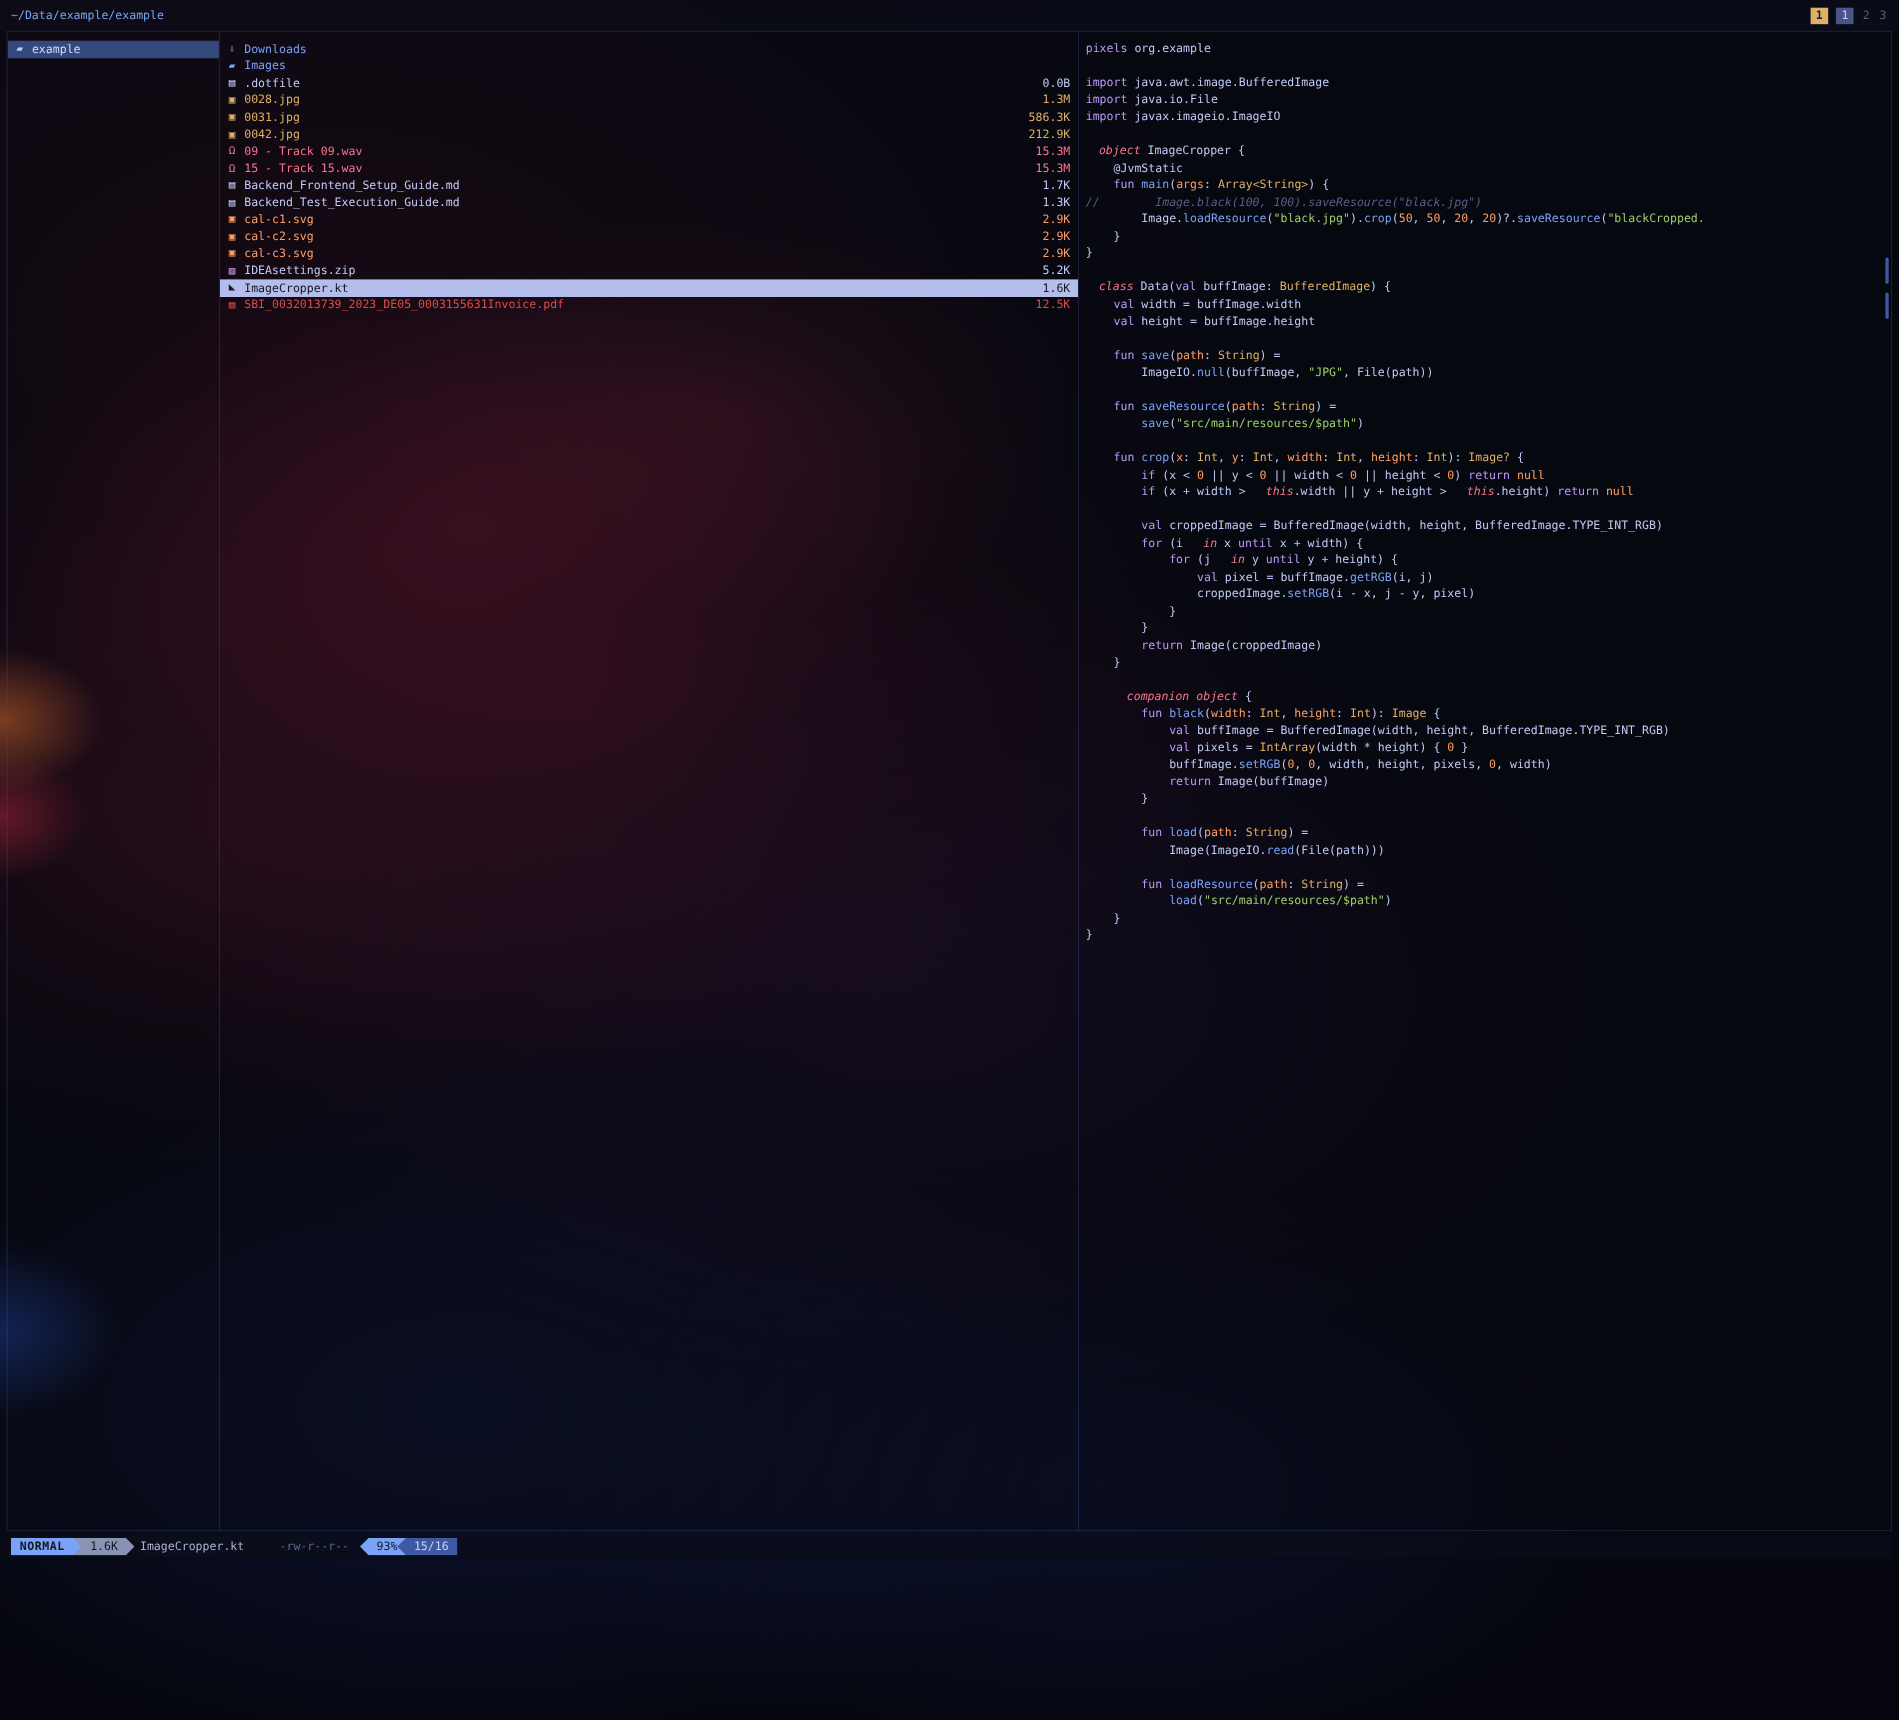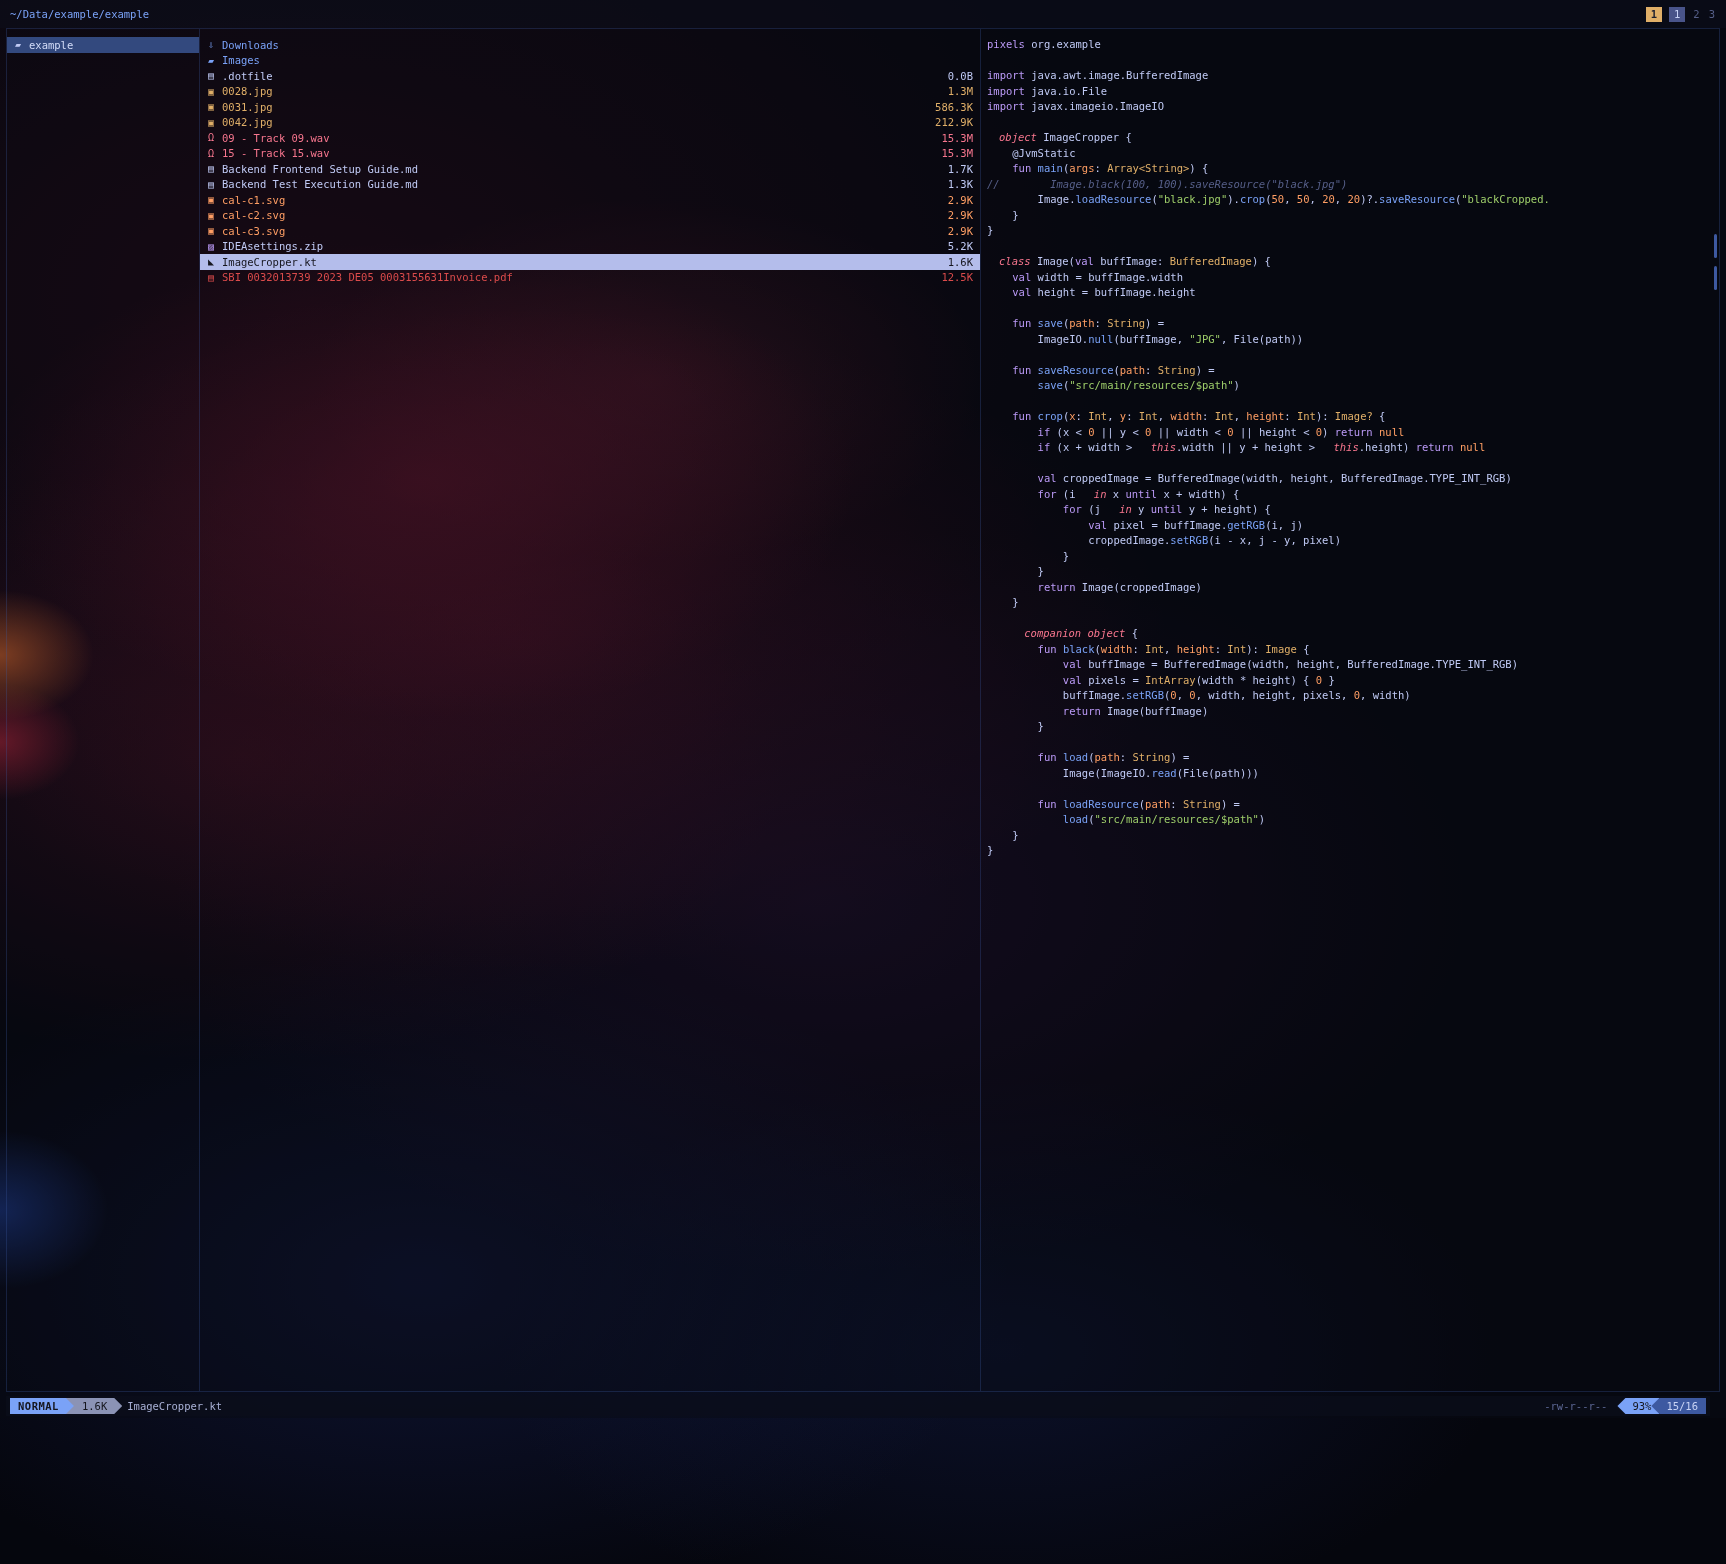--- a/index.html
+++ b/index.html
@@ -70,22 +70,22 @@
   .tk-k{color:var(--keyword,#bb9af7);}
   .tk-r{color:var(--keyword-alt,#f7768e);font-style:italic;margin-left:12px;}
   .tk-f{color:var(--func,#7aa2f7);}
   .tk-s{color:var(--string,#9ece6a);}
   .tk-n{color:var(--number,#ff9e64);}
   .tk-t{color:var(--type,#e0af68);}
   .tk-c{color:var(--comment,#565f89);font-style:italic;}
   .scrollmark{position:absolute;right:2px;width:3px;height:24px;background:#3d59a1;border-radius:2px;}
   .sm1{top:205px;} .sm2{top:237px;}
   
-  .statusbar{position:absolute;left:6px;right:16px;bottom:2px;height:20px;
-    display:flex;align-items:center;justify-content:space-between;
+  .statusbar{position:absolute;left:6px;right:6px;bottom:2px;height:20px;
+    display:flex;align-items:center;
     background:rgba(12,14,28,0.62);padding:0 4px;box-sizing:border-box;gap:32px;}
   .sb-left,.sb-right{display:flex;align-items:center;}
   .chip{position:relative;display:inline-block;height:16px;line-height:16px;padding:0 8px;}
   .chip-mode{background:var(--chip-primary,#7aa2f7);color:#15161e;font-weight:bold;letter-spacing:0.5px;
     clip-path:polygon(0 0,calc(100% - 8px) 0,100% 50%,calc(100% - 8px) 100%,0 100%);padding-right:15px;z-index:3;}
   .chip-size{background:var(--chip-secondary,#8b93b5);color:#15161e;margin-left:-8px;
     clip-path:polygon(0 0,calc(100% - 8px) 0,100% 50%,calc(100% - 8px) 100%,0 100%);
     padding-left:16px;padding-right:15px;z-index:2;}
   .sb-filename{margin-left:5px;color:#a9b1d6;}
   .sb-perms{color:#5c6795;margin-right:10px;}
@@ -213,21 +213,21 @@
           <div class="code-line"><span class="tk-k">import</span><span class="tk-d"> javax.imageio.ImageIO</span></div>
           <div class="code-line">&nbsp;</div>
           <div class="code-line"><span class="tk-r">object</span><span class="tk-d"> ImageCropper {</span></div>
           <div class="code-line"><span class="tk-d">    @JvmStatic</span></div>
           <div class="code-line"><span class="tk-d">    </span><span class="tk-k">fun</span><span class="tk-d"> </span><span class="tk-f">main</span><span class="tk-d">(</span><span class="tk-n">args</span><span class="tk-d">: </span><span class="tk-t">Array&lt;String&gt;</span><span class="tk-d">) {</span></div>
           <div class="code-line"><span class="tk-c">//        Image.black(100, 100).saveResource("black.jpg")</span></div>
           <div class="code-line"><span class="tk-d">        Image.</span><span class="tk-f">loadResource</span><span class="tk-d">(</span><span class="tk-s">"black.jpg"</span><span class="tk-d">).</span><span class="tk-f">crop</span><span class="tk-d">(</span><span class="tk-n">50</span><span class="tk-d">, </span><span class="tk-n">50</span><span class="tk-d">, </span><span class="tk-n">20</span><span class="tk-d">, </span><span class="tk-n">20</span><span class="tk-d">)?.</span><span class="tk-f">saveResource</span><span class="tk-d">(</span><span class="tk-s">"blackCropped.</span></div>
           <div class="code-line"><span class="tk-d">    }</span></div>
           <div class="code-line"><span class="tk-d">}</span></div>
           <div class="code-line">&nbsp;</div>
-          <div class="code-line"><span class="tk-r">class</span><span class="tk-d"> Image(</span><span class="tk-k">val</span><span class="tk-d"> buffImage: </span><span class="tk-t">BufferedImage</span><span class="tk-d">) {</span></div>
+          <div class="code-line"><span class="tk-r">class</span><span class="tk-d"> Data(</span><span class="tk-k">val</span><span class="tk-d"> buffImage: </span><span class="tk-t">BufferedImage</span><span class="tk-d">) {</span></div>
           <div class="code-line"><span class="tk-d">    </span><span class="tk-k">val</span><span class="tk-d"> width = buffImage.width</span></div>
           <div class="code-line"><span class="tk-d">    </span><span class="tk-k">val</span><span class="tk-d"> height = buffImage.height</span></div>
           <div class="code-line">&nbsp;</div>
           <div class="code-line"><span class="tk-d">    </span><span class="tk-k">fun</span><span class="tk-d"> </span><span class="tk-f">save</span><span class="tk-d">(</span><span class="tk-n">path</span><span class="tk-d">: </span><span class="tk-t">String</span><span class="tk-d">) =</span></div>
           <div class="code-line"><span class="tk-d">        ImageIO.</span><span class="tk-f">null</span><span class="tk-d">(buffImage, </span><span class="tk-s">"JPG"</span><span class="tk-d">, File(path))</span></div>
           <div class="code-line">&nbsp;</div>
           <div class="code-line"><span class="tk-d">    </span><span class="tk-k">fun</span><span class="tk-d"> </span><span class="tk-f">saveResource</span><span class="tk-d">(</span><span class="tk-n">path</span><span class="tk-d">: </span><span class="tk-t">String</span><span class="tk-d">) =</span></div>
           <div class="code-line"><span class="tk-d">        </span><span class="tk-f">save</span><span class="tk-d">(</span><span class="tk-s">"src/main/resources/$path"</span><span class="tk-d">)</span></div>
           <div class="code-line">&nbsp;</div>
           <div class="code-line"><span class="tk-d">    </span><span class="tk-k">fun</span><span class="tk-d"> </span><span class="tk-f">crop</span><span class="tk-d">(</span><span class="tk-n">x</span><span class="tk-d">: </span><span class="tk-t">Int</span><span class="tk-d">, </span><span class="tk-n">y</span><span class="tk-d">: </span><span class="tk-t">Int</span><span class="tk-d">, </span><span class="tk-n">width</span><span class="tk-d">: </span><span class="tk-t">Int</span><span class="tk-d">, </span><span class="tk-n">height</span><span class="tk-d">: </span><span class="tk-t">Int</span><span class="tk-d">): </span><span class="tk-t">Image?</span><span class="tk-d"> {</span></div>

